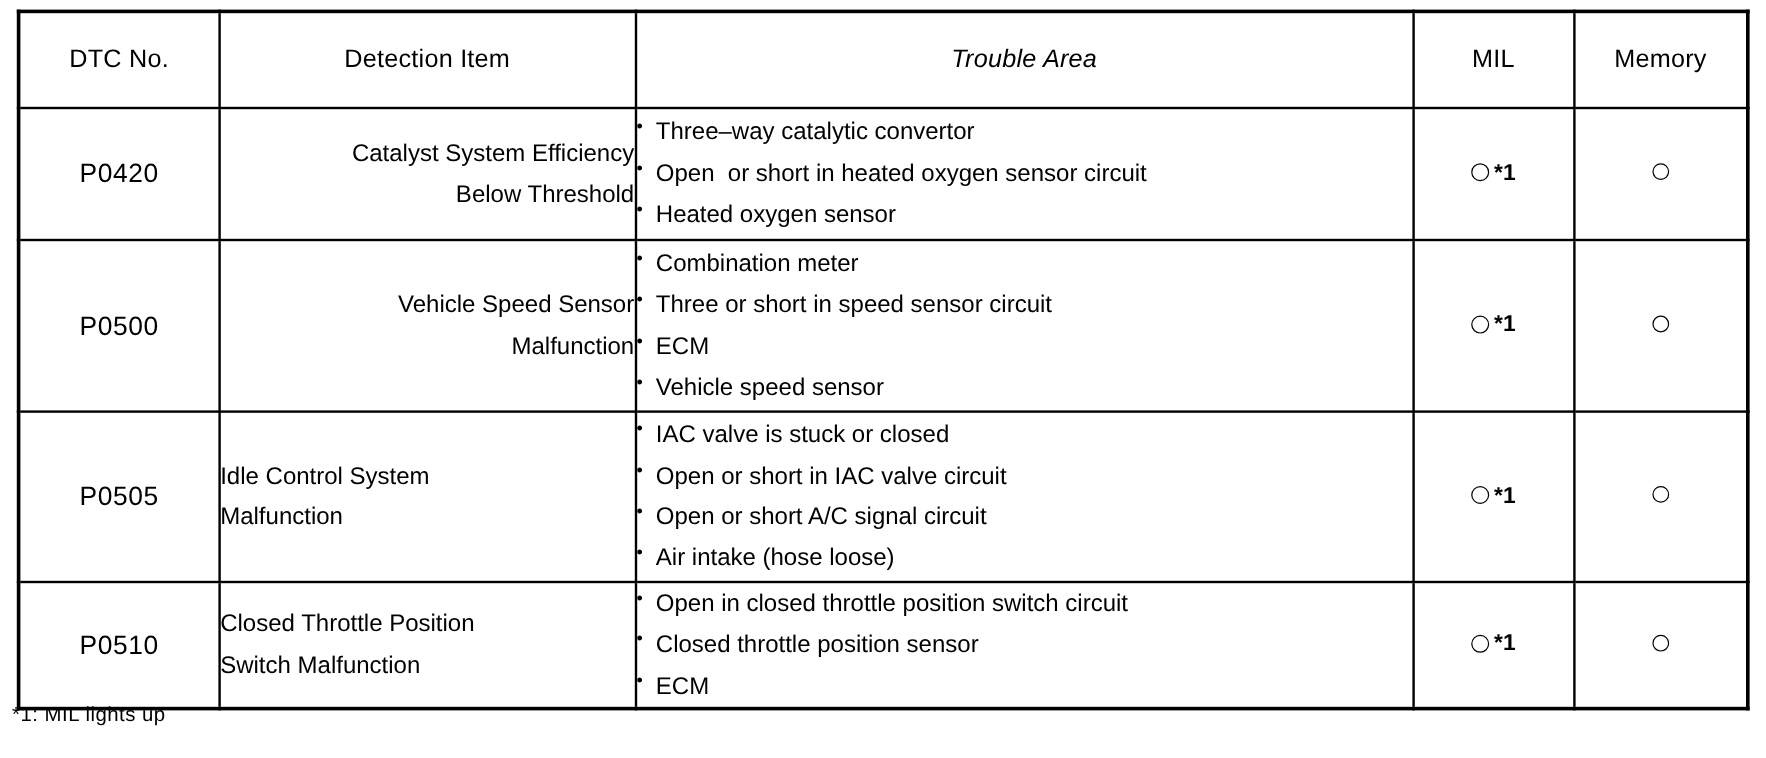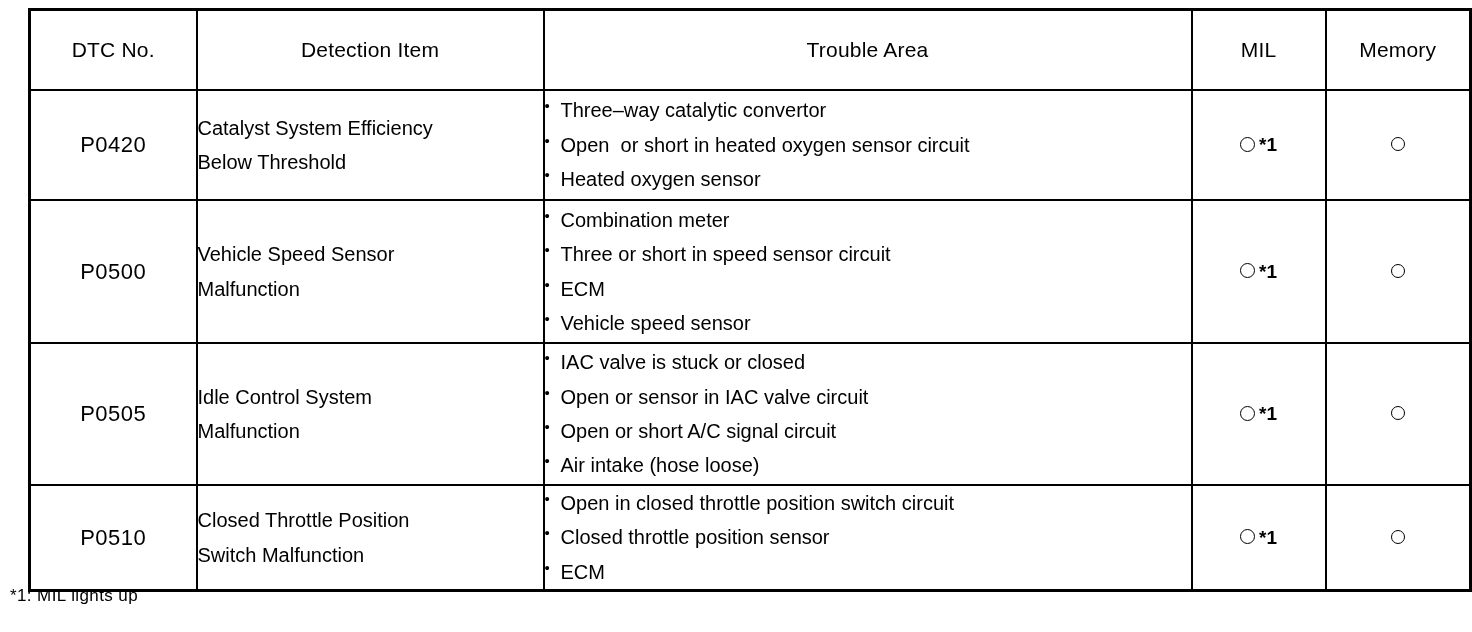--- a/index.html
+++ b/index.html
@@ -18,21 +18,21 @@
   #page {
     position: relative;
     width: 1472px;
     height: 632px;
     overflow: hidden;
   }
 
   
   #dtc-table-wrap {
     position: absolute;
-    left: 28px;
+    left: 14px;
     top: 8px;
     width: 1441px;
   }
 
   table.dtc-table {
     border-collapse: collapse;
     table-layout: fixed;
     width: 1441px;
     background: #fff;
   }
@@ -58,39 +58,39 @@
 
   
   tr.head-row td {
     height: 78px;
     text-align: center;
     font-size: 21px;
     letter-spacing: 0.2px;
   }
   td.h-dtc    { font-size: 20px; vertical-align: top; padding-top: 22px; }
   td.h-detect { font-size: 21px; }
-  td.h-trouble{ font-size: 21px; }
+  td.h-trouble{ font-size: 21px; font-style: italic; }
   td.h-mil    { font-size: 21px; }
   td.h-mem    { font-size: 21px; margin-left: 32px; }
 
   
   td.cell-dtc {
     text-align: center;
     font-size: 22px;
     letter-spacing: 0.5px;
   }
   td.cell-detect {
     font-size: 20px;
     line-height: 1.72;
     padding-left: 34px;
     padding-right: 10px;
   }
   td.cell-detect .di-line { display: block; white-space: pre; }
   td.cell-detect.di-center { padding-left: 0; text-align: center; }
-  td.cell-detect.di-center .di-line { text-align: left; }
+  td.cell-detect.di-center .di-line { text-align: right; }
 
   td.cell-trouble {
     font-size: 20px;
     padding-left: 8px;
     padding-right: 6px;
     vertical-align: middle;
   }
   ul.trouble-list {
     list-style: none;
     margin: 0;
@@ -223,21 +223,21 @@
           </tr>
           <tr class="r-2">
             <td class="cell-dtc">P0505</td>
             <td class="cell-detect">
               <span class="di-line">Idle Control System</span>
               <span class="di-line">Malfunction</span>
             </td>
             <td class="cell-trouble">
               <ul class="trouble-list">
                 <li><span class="bullet">•</span><span>IAC valve is stuck or closed</span></li>
-                <li><span class="bullet">•</span><span>Open or sensor in IAC valve circuit</span></li>
+                <li><span class="bullet">•</span><span>Open or short in IAC valve circuit</span></li>
                 <li><span class="bullet">•</span><span>Open or short A/C signal circuit</span></li>
                 <li><span class="bullet">•</span><span>Air intake (hose loose)</span></li>
               </ul>
             </td>
             <td class="cell-mil"><span class="mark-group">
                 <span class="circle-mark"></span>
                 <span class="star-note">*1</span>
               </span></td>
             <td class="cell-mem"><span class="circle-mark thin"></span></td>
           </tr>

